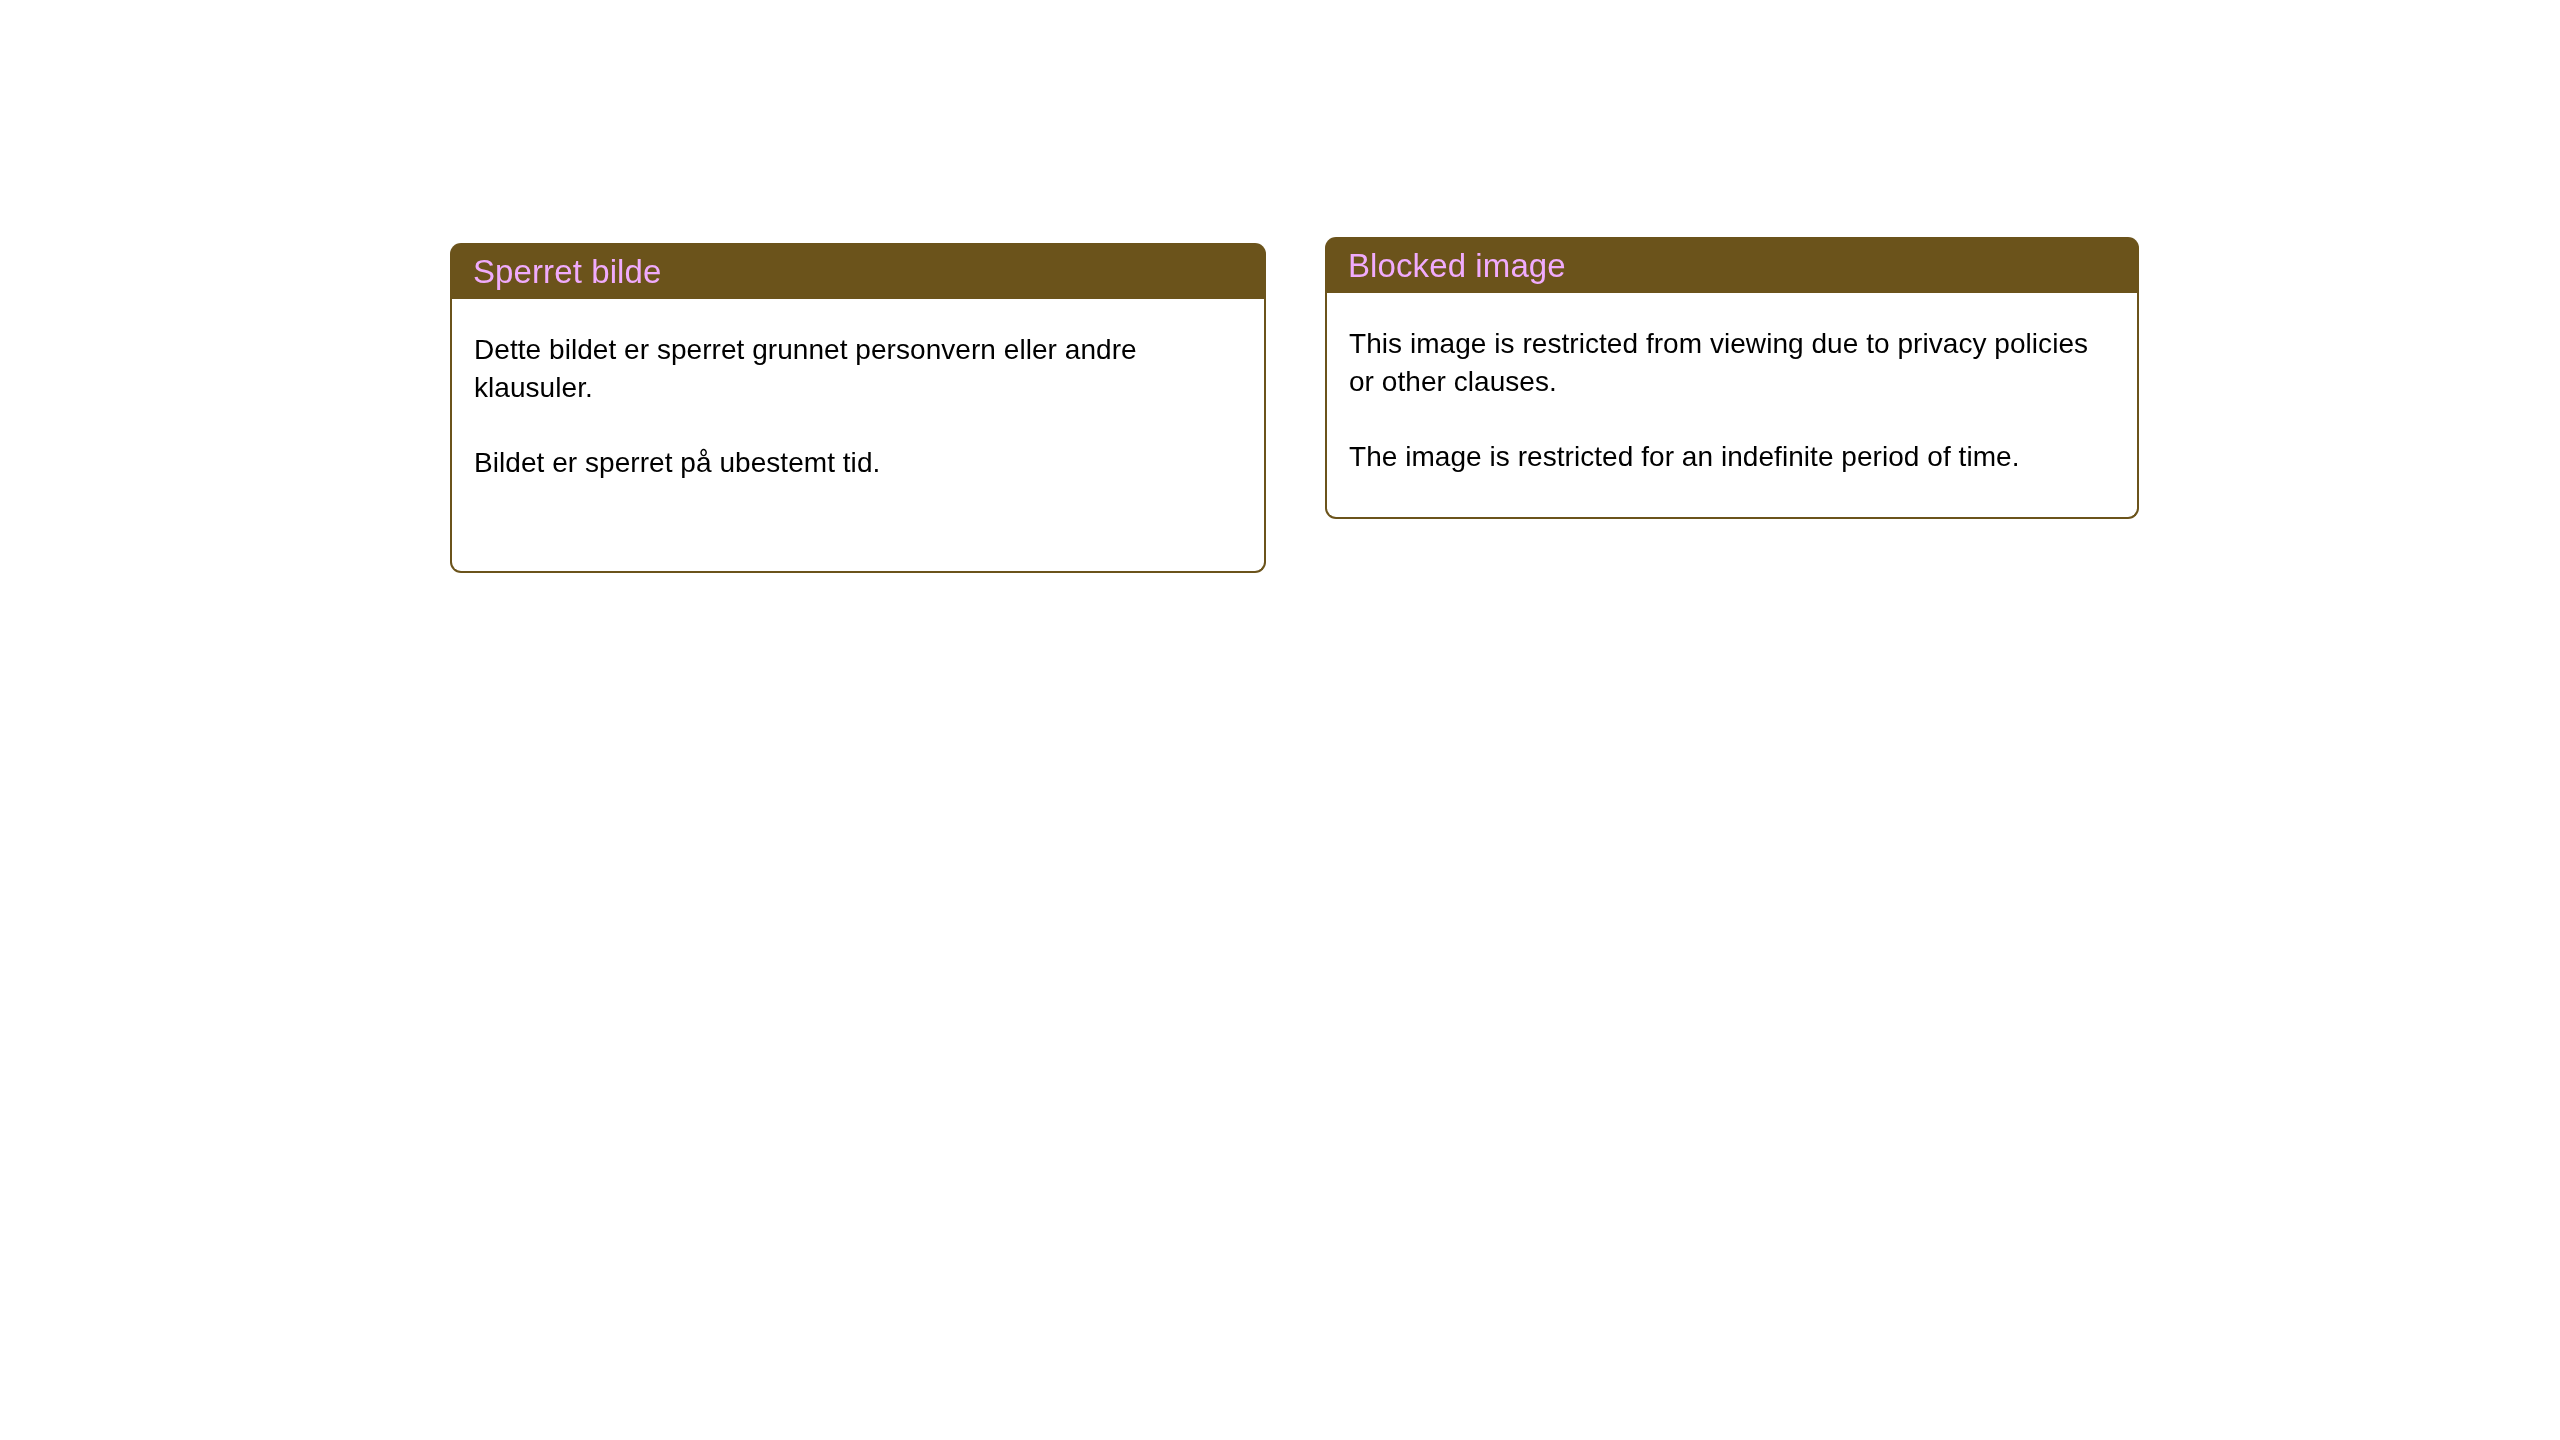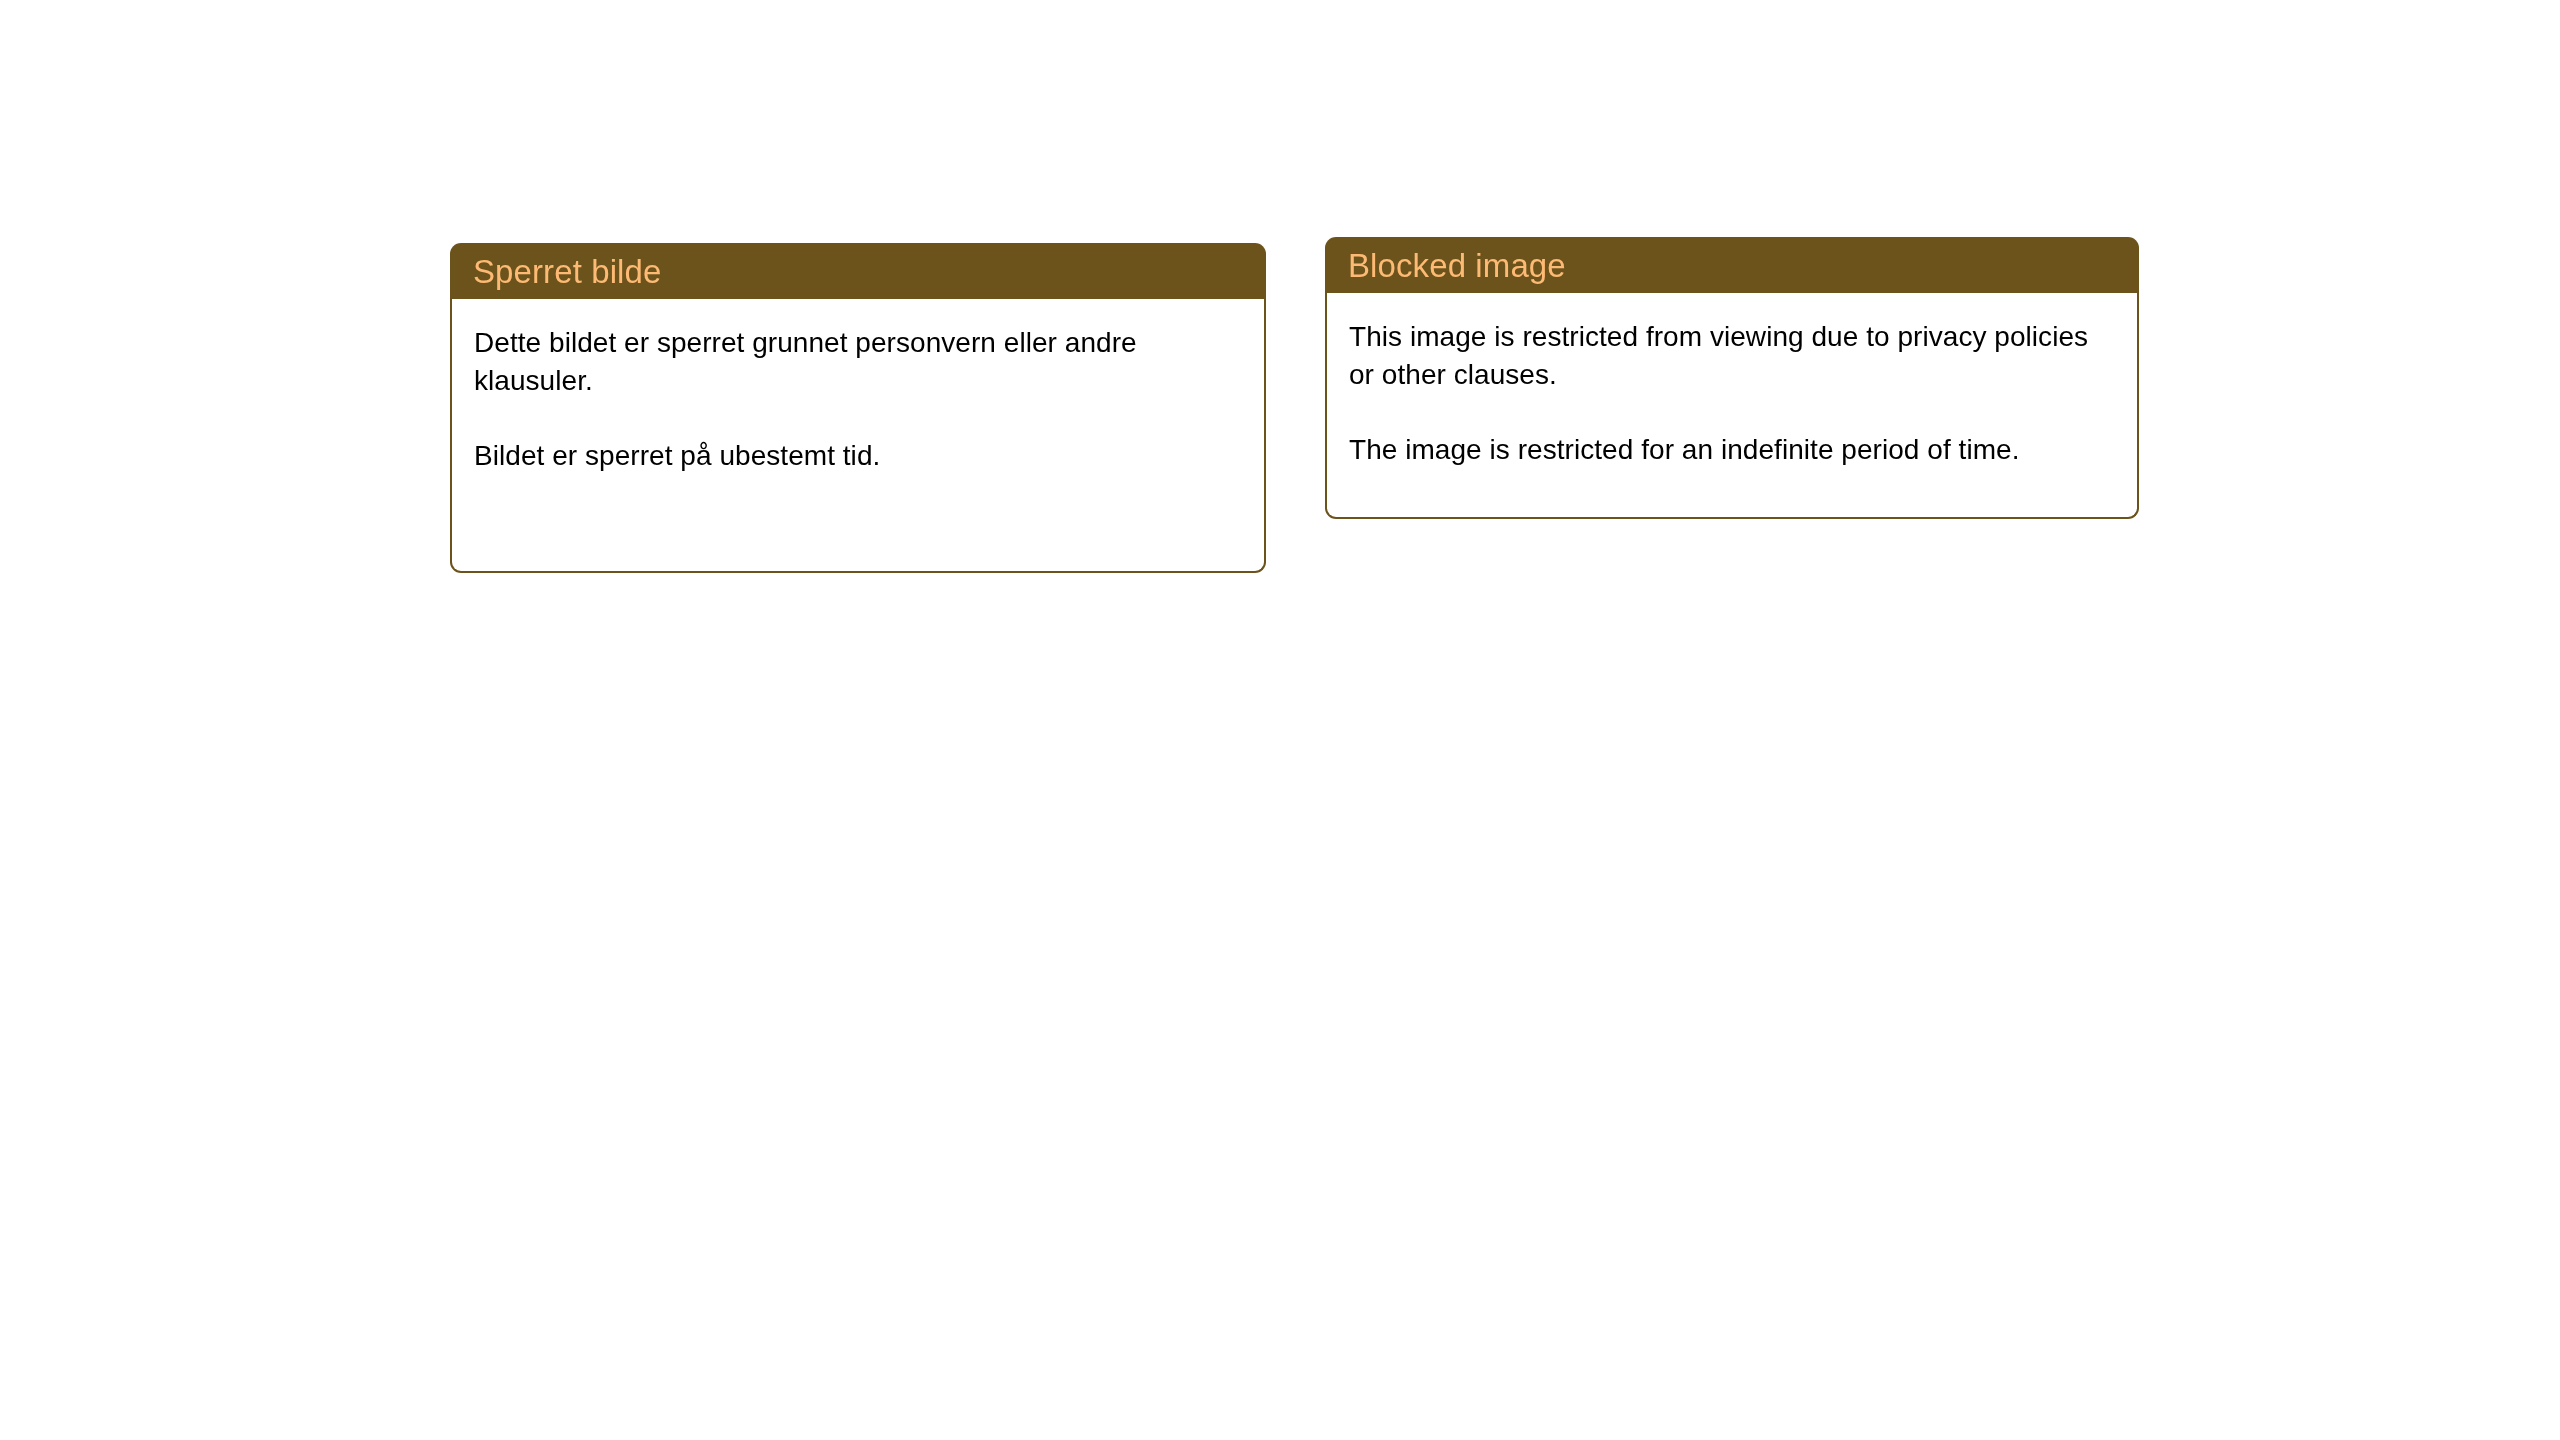--- a/index.html
+++ b/index.html
@@ -34,36 +34,36 @@
     background: #6b531b;
     border-radius: 11px 11px 0 0;
     height: 56px;
     padding: 0 0 0 23px;
     display: flex;
     align-items: center;
     overflow: hidden;
   }
 
   .panel-title {
-    color: #fdba74;
+    color: #f0abfc;
     font-size: 33px;
     line-height: 1;
     font-weight: 400;
     letter-spacing: 0.1px;
     white-space: nowrap;
   }
 
   .panel-body {
     box-sizing: border-box;
     border-left: 2px solid #6b531b;
     border-right: 2px solid #6b531b;
     border-bottom: 2px solid #6b531b;
     border-radius: 0 0 11px 11px;
     background: #ffffff;
-    padding: 25px 22px 20px 22px;
+    padding: 32px 22px 20px 22px;
   }
 
   .panel-paragraph {
     color: #000000;
     font-size: 28px;
     line-height: 1.37;
     font-weight: 400;
     margin: 0;
     letter-spacing: 0.05px;
   }

